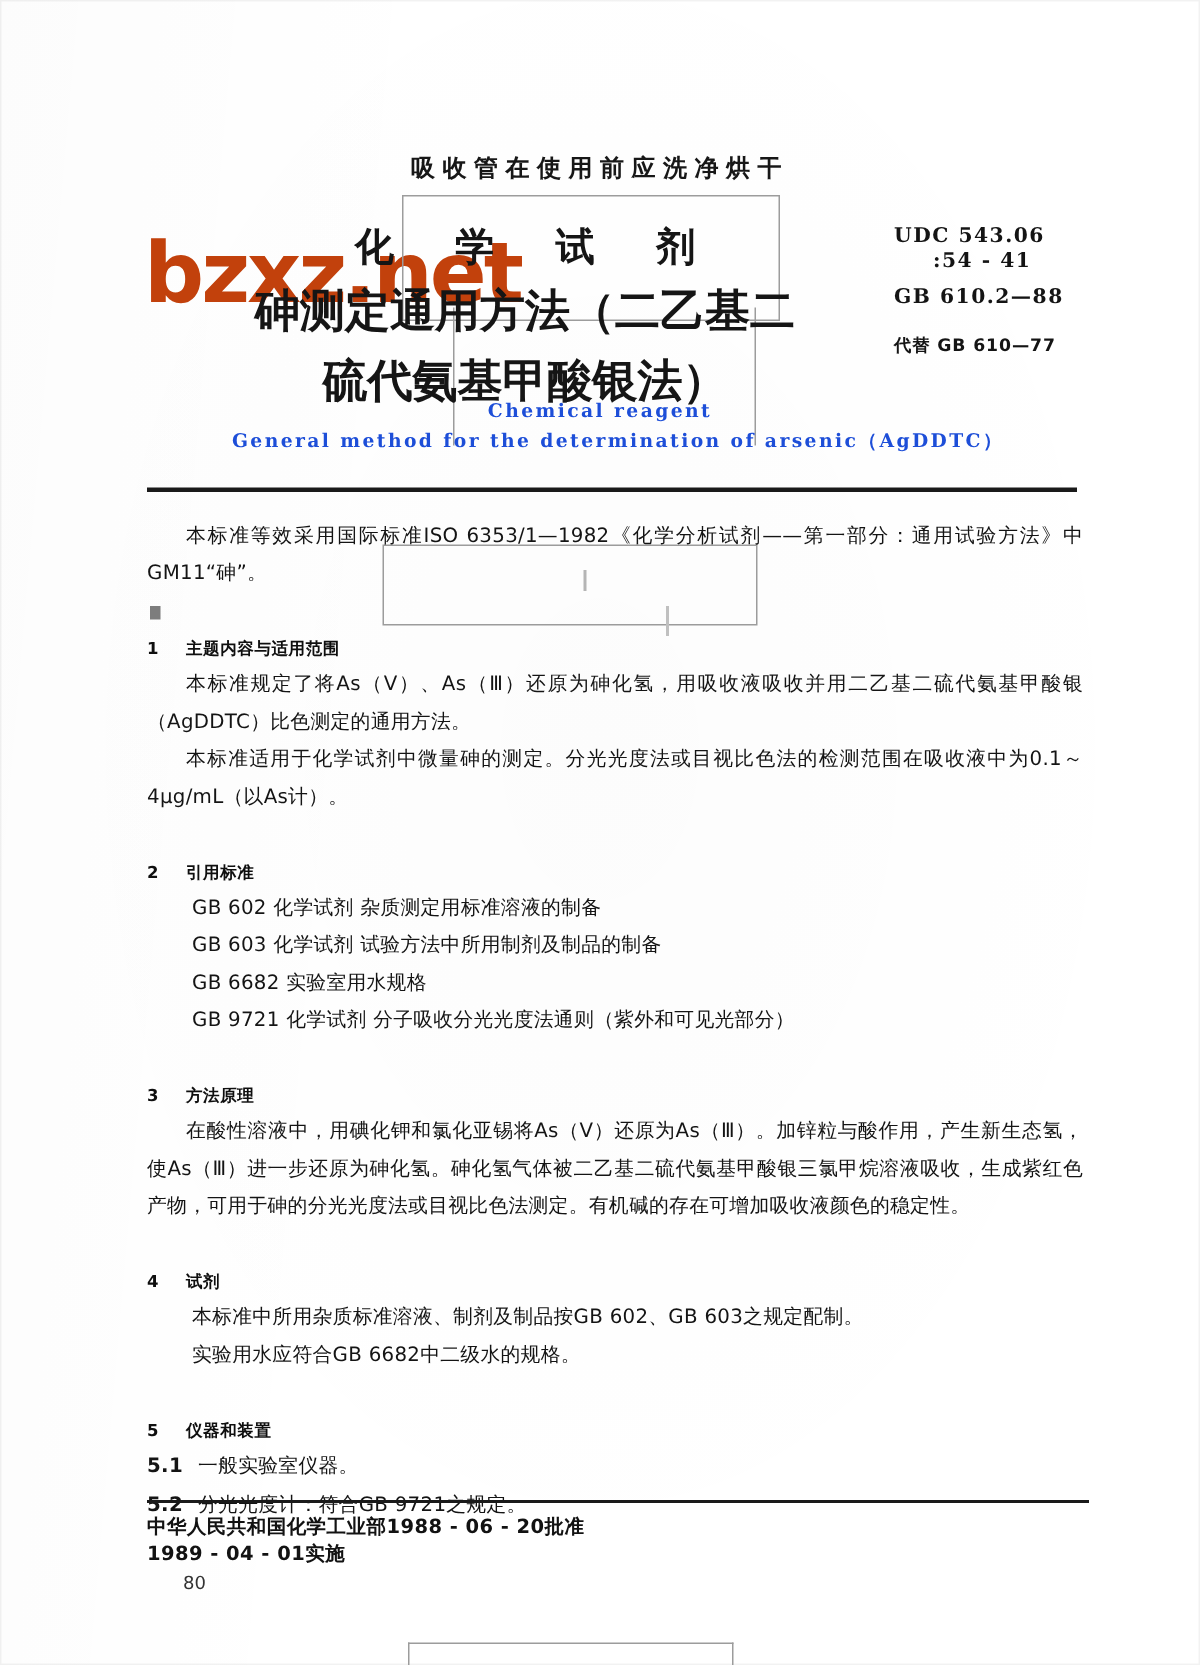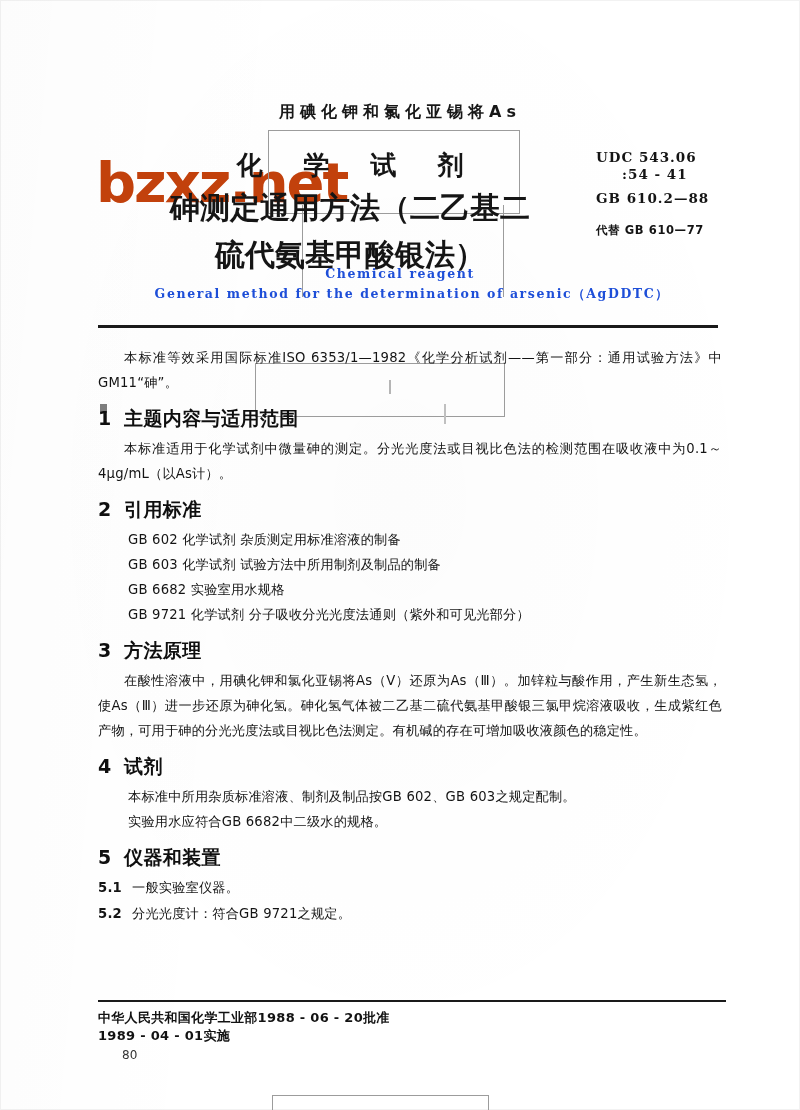--- a/index.html
+++ b/index.html
@@ -153,24 +153,24 @@
   }
   .para {
     font-size: 13.2px;
     line-height: 25px;
     color: #141414;
     text-align: justify;
     letter-spacing: 0.2px;
   }
   .para.indent { text-indent: 26px; }
   .sec-head {
-    font-size: 19px;
+    font-size: 11px;
     font-weight: bold;
     color: #0f0f0f;
-    margin-top: 11px;
+    margin-top: 30px;
     margin-bottom: 4px;
     letter-spacing: 0.4px;
   }
   .sec-num { display: inline-block; min-width: 26px; }
   .ref-line {
     font-size: 13.2px;
     line-height: 25px;
     color: #141414;
     padding-left: 30px;
     letter-spacing: 0.2px;
@@ -229,21 +229,21 @@
   <div class="artifact a1"></div>
   <div class="artifact a2"></div>
   <div class="artifact a3"></div>
   <div class="artifact a4"></div>
   <div class="speck" style="left:100px;top:404px;width:7px;height:9px;"></div>
   <div class="speck" style="left:389px;top:380px;width:2px;height:14px;background:#b5b5b5;"></div>
   <div class="speck" style="left:444px;top:404px;width:2px;height:20px;background:#c0c0c0;"></div>
 
   <div class="content">
 
-    <div class="natl-header">用碘化钾和氯化亚锡将As</div>
+    <div class="natl-header">吸收管在使用前应洗净烘干</div>
 
     <div class="title-block">
       <div class="title-main">化 学 试 剂</div>
       <div class="title-sub">砷测定通用方法（二乙基二</div>
       <div class="title-sub">硫代氨基甲酸银法）</div>
     </div>
 
     <div class="en-block">
       <div class="en-line1">Chemical reagent</div>
       <div class="en-line2">General method for the determination of arsenic（AgDDTC）</div>
@@ -256,20 +256,21 @@
       <div class="udc-l4">代替 GB 610—77</div>
     </div>
 
     <div class="rule-top"></div>
 
     <div class="body-wrap">
 
       <div class="para indent">本标准等效采用国际标准ISO 6353/1—1982《化学分析试剂——第一部分：通用试验方法》中GM11“砷”。</div>
 
       <div class="sec-head"><span class="sec-num">1</span><span>主题内容与适用范围</span></div>
+      <div class="para indent">本标准规定了将As（Ⅴ）、As（Ⅲ）还原为砷化氢，用吸收液吸收并用二乙基二硫代氨基甲酸银（AgDDTC）比色测定的通用方法。</div>
       <div class="para indent">本标准适用于化学试剂中微量砷的测定。分光光度法或目视比色法的检测范围在吸收液中为0.1～4μg/mL（以As计）。</div>
 
       <div class="sec-head"><span class="sec-num">2</span><span>引用标准</span></div>
       <div class="ref-line">GB 602 化学试剂  杂质测定用标准溶液的制备</div>
       <div class="ref-line">GB 603 化学试剂  试验方法中所用制剂及制品的制备</div>
       <div class="ref-line">GB 6682  实验室用水规格</div>
       <div class="ref-line">GB 9721  化学试剂  分子吸收分光光度法通则（紫外和可见光部分）</div>
 
       <div class="sec-head"><span class="sec-num">3</span><span>方法原理</span></div>
       <div class="para indent">在酸性溶液中，用碘化钾和氯化亚锡将As（Ⅴ）还原为As（Ⅲ）。加锌粒与酸作用，产生新生态氢，使As（Ⅲ）进一步还原为砷化氢。砷化氢气体被二乙基二硫代氨基甲酸银三氯甲烷溶液吸收，生成紫红色产物，可用于砷的分光光度法或目视比色法测定。有机碱的存在可增加吸收液颜色的稳定性。</div>

